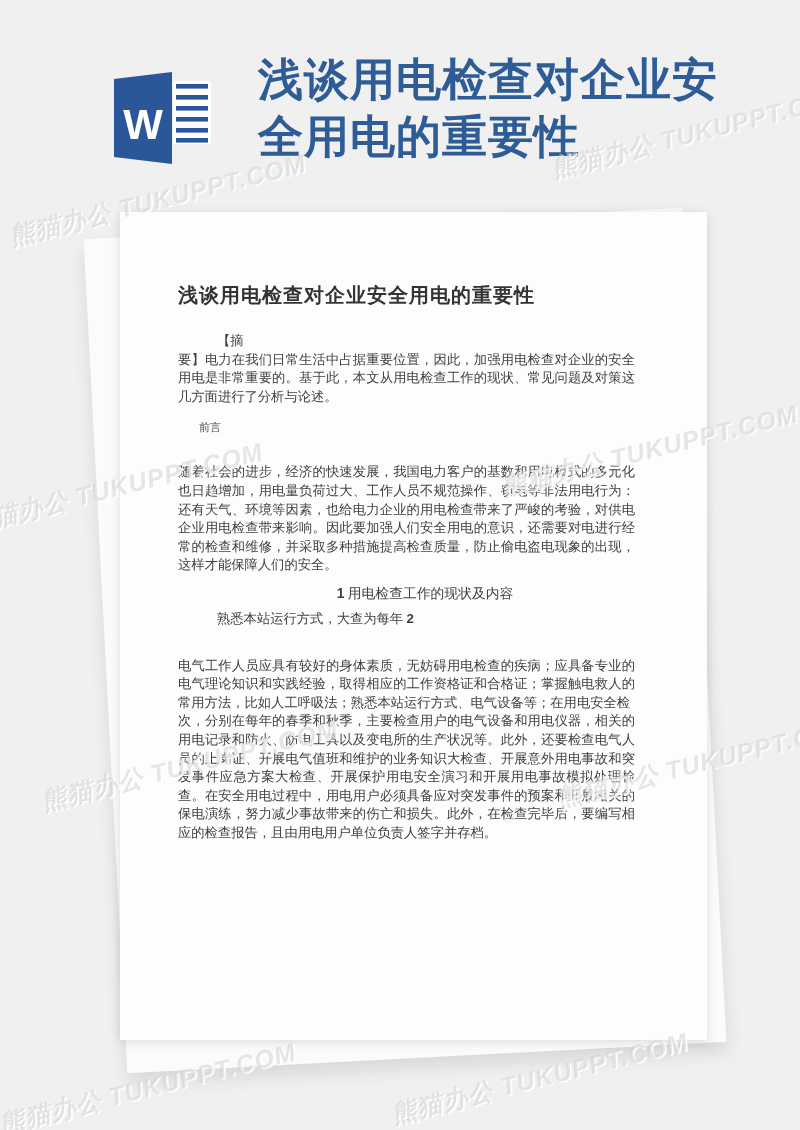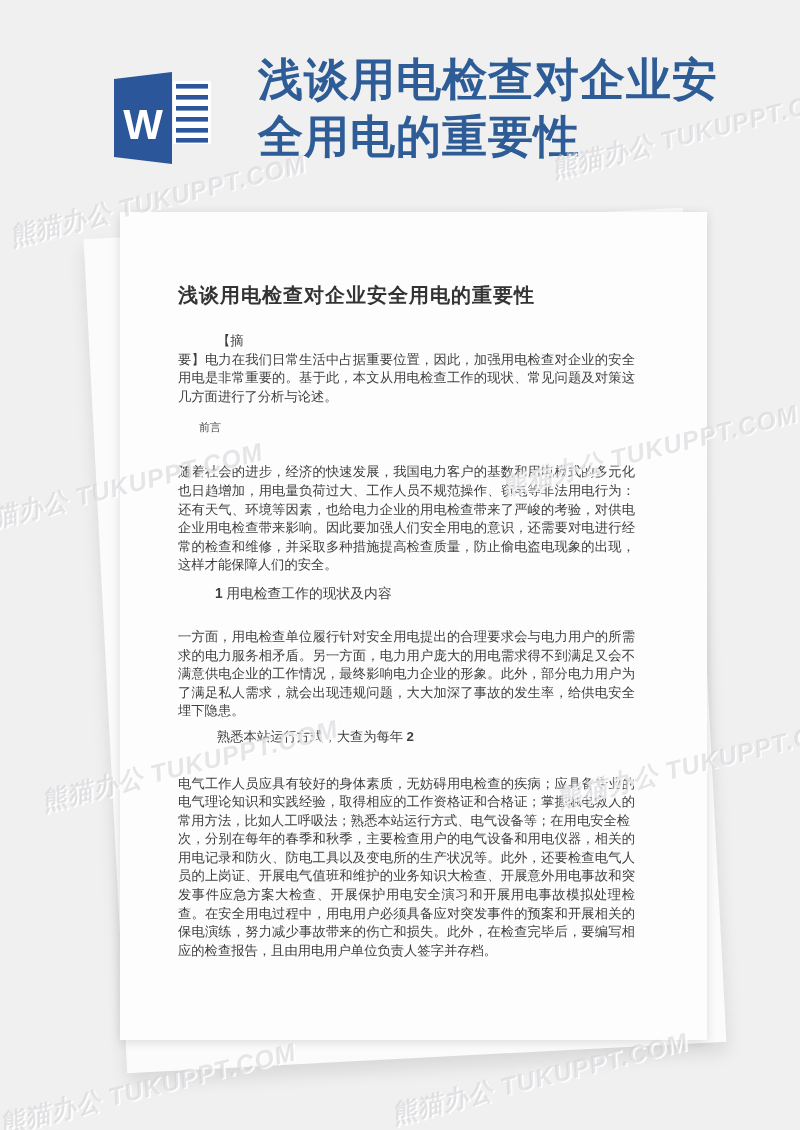--- a/index.html
+++ b/index.html
@@ -40,21 +40,21 @@
   .just{text-align:justify;word-break:break-all;}
   .abstract-open{margin-top:23px !important;text-indent:39px;}
   .kw{margin-top:9px !important;text-indent:39px;}
   .foreword{
     margin:9px 0 0 21px;font-size:11px;line-height:24px;
     font-weight:normal;color:#4a4a4a;
   }
   .intro{margin-top:24px !important;}
   .sec{
     margin:9px 0 0 37px;font-size:13.8px;line-height:19px;
-    font-weight:normal;color:#3f3f3f;
+    font-weight:normal;color:#3f3f3f;text-align:center;
   }
   .num{font-family:"Liberation Sans","DejaVu Sans",sans-serif;font-weight:bold;}
   .p2{margin-top:25px !important;}
   .insp{margin-top:7px !important;text-indent:39px;}
   .p4{margin-top:28px !important;}
 
   
   .wm{
     position:absolute;z-index:10;pointer-events:none;white-space:nowrap;
     font-family:"Liberation Sans","DejaVu Sans",sans-serif;
@@ -99,21 +99,20 @@
     <p class="abstract-open">【摘</p>
     <p class="just">要】电力在我们日常生活中占据重要位置，因此，加强用电检查对企业的安全用电是非常重要的。基于此，本文从用电检查工作的现状、常见问题及对策这几方面进行了分析与论述。</p>
 
 
     <h2 class="foreword">前言</h2>
 
     <p class="just intro">随着社会的进步，经济的快速发展，我国电力客户的基数和用电模式的多元化也日趋增加，用电量负荷过大、工作人员不规范操作、窃电等非法用电行为：还有天气、环境等因素，也给电力企业的用电检查带来了严峻的考验，对供电企业用电检查带来影响。因此要加强人们安全用电的意识，还需要对电进行经常的检查和维修，并采取多种措施提高检查质量，防止偷电盗电现象的出现，这样才能保障人们的安全。</p>
 
     <h3 class="sec"><span class="num">1</span><span> 用电检查工作的现状及内容</span></h3>
 
-    <p class="just p2">一方面，用电检查单位履行针对安全用电提出的合理要求会与电力用户的所需求的电力服务相矛盾。另一方面，电力用户庞大的用电需求得不到满足又会不满意供电企业的工作情况，最终影响电力企业的形象。此外，部分电力用户为了满足私人需求，就会出现违规问题，大大加深了事故的发生率，给供电安全埋下隐患。</p>
 
     <p class="insp"><span>熟悉本站运行方式，大查为每年 </span><span class="num">2</span></p>
 
     <p class="just p4">电气工作人员应具有较好的身体素质，无妨碍用电检查的疾病；应具备专业的电气理论知识和实践经验，取得相应的工作资格证和合格证；掌握触电救人的常用方法，比如人工呼吸法；熟悉本站运行方式、电气设备等；在用电安全检</p>
 
     <p class="just">次，分别在每年的春季和秋季，主要检查用户的电气设备和用电仪器，相关的用电记录和防火、防电工具以及变电所的生产状况等。此外，还要检查电气人员的上岗证、开展电气值班和维护的业务知识大检查、开展意外用电事故和突发事件应急方案大检查、开展保护用电安全演习和开展用电事故模拟处理检查。在安全用电过程中，用电用户必须具备应对突发事件的预案和开展相关的保电演练，努力减少事故带来的伤亡和损失。此外，在检查完毕后，要编写相应的检查报告，且由用电用户单位负责人签字并存档。</p>
   </div>
 
   <div class="wm w1">熊猫办公 TUKUPPT.COM</div>
   <div class="wm w2">熊猫办公 TUKUPPT.COM</div>

